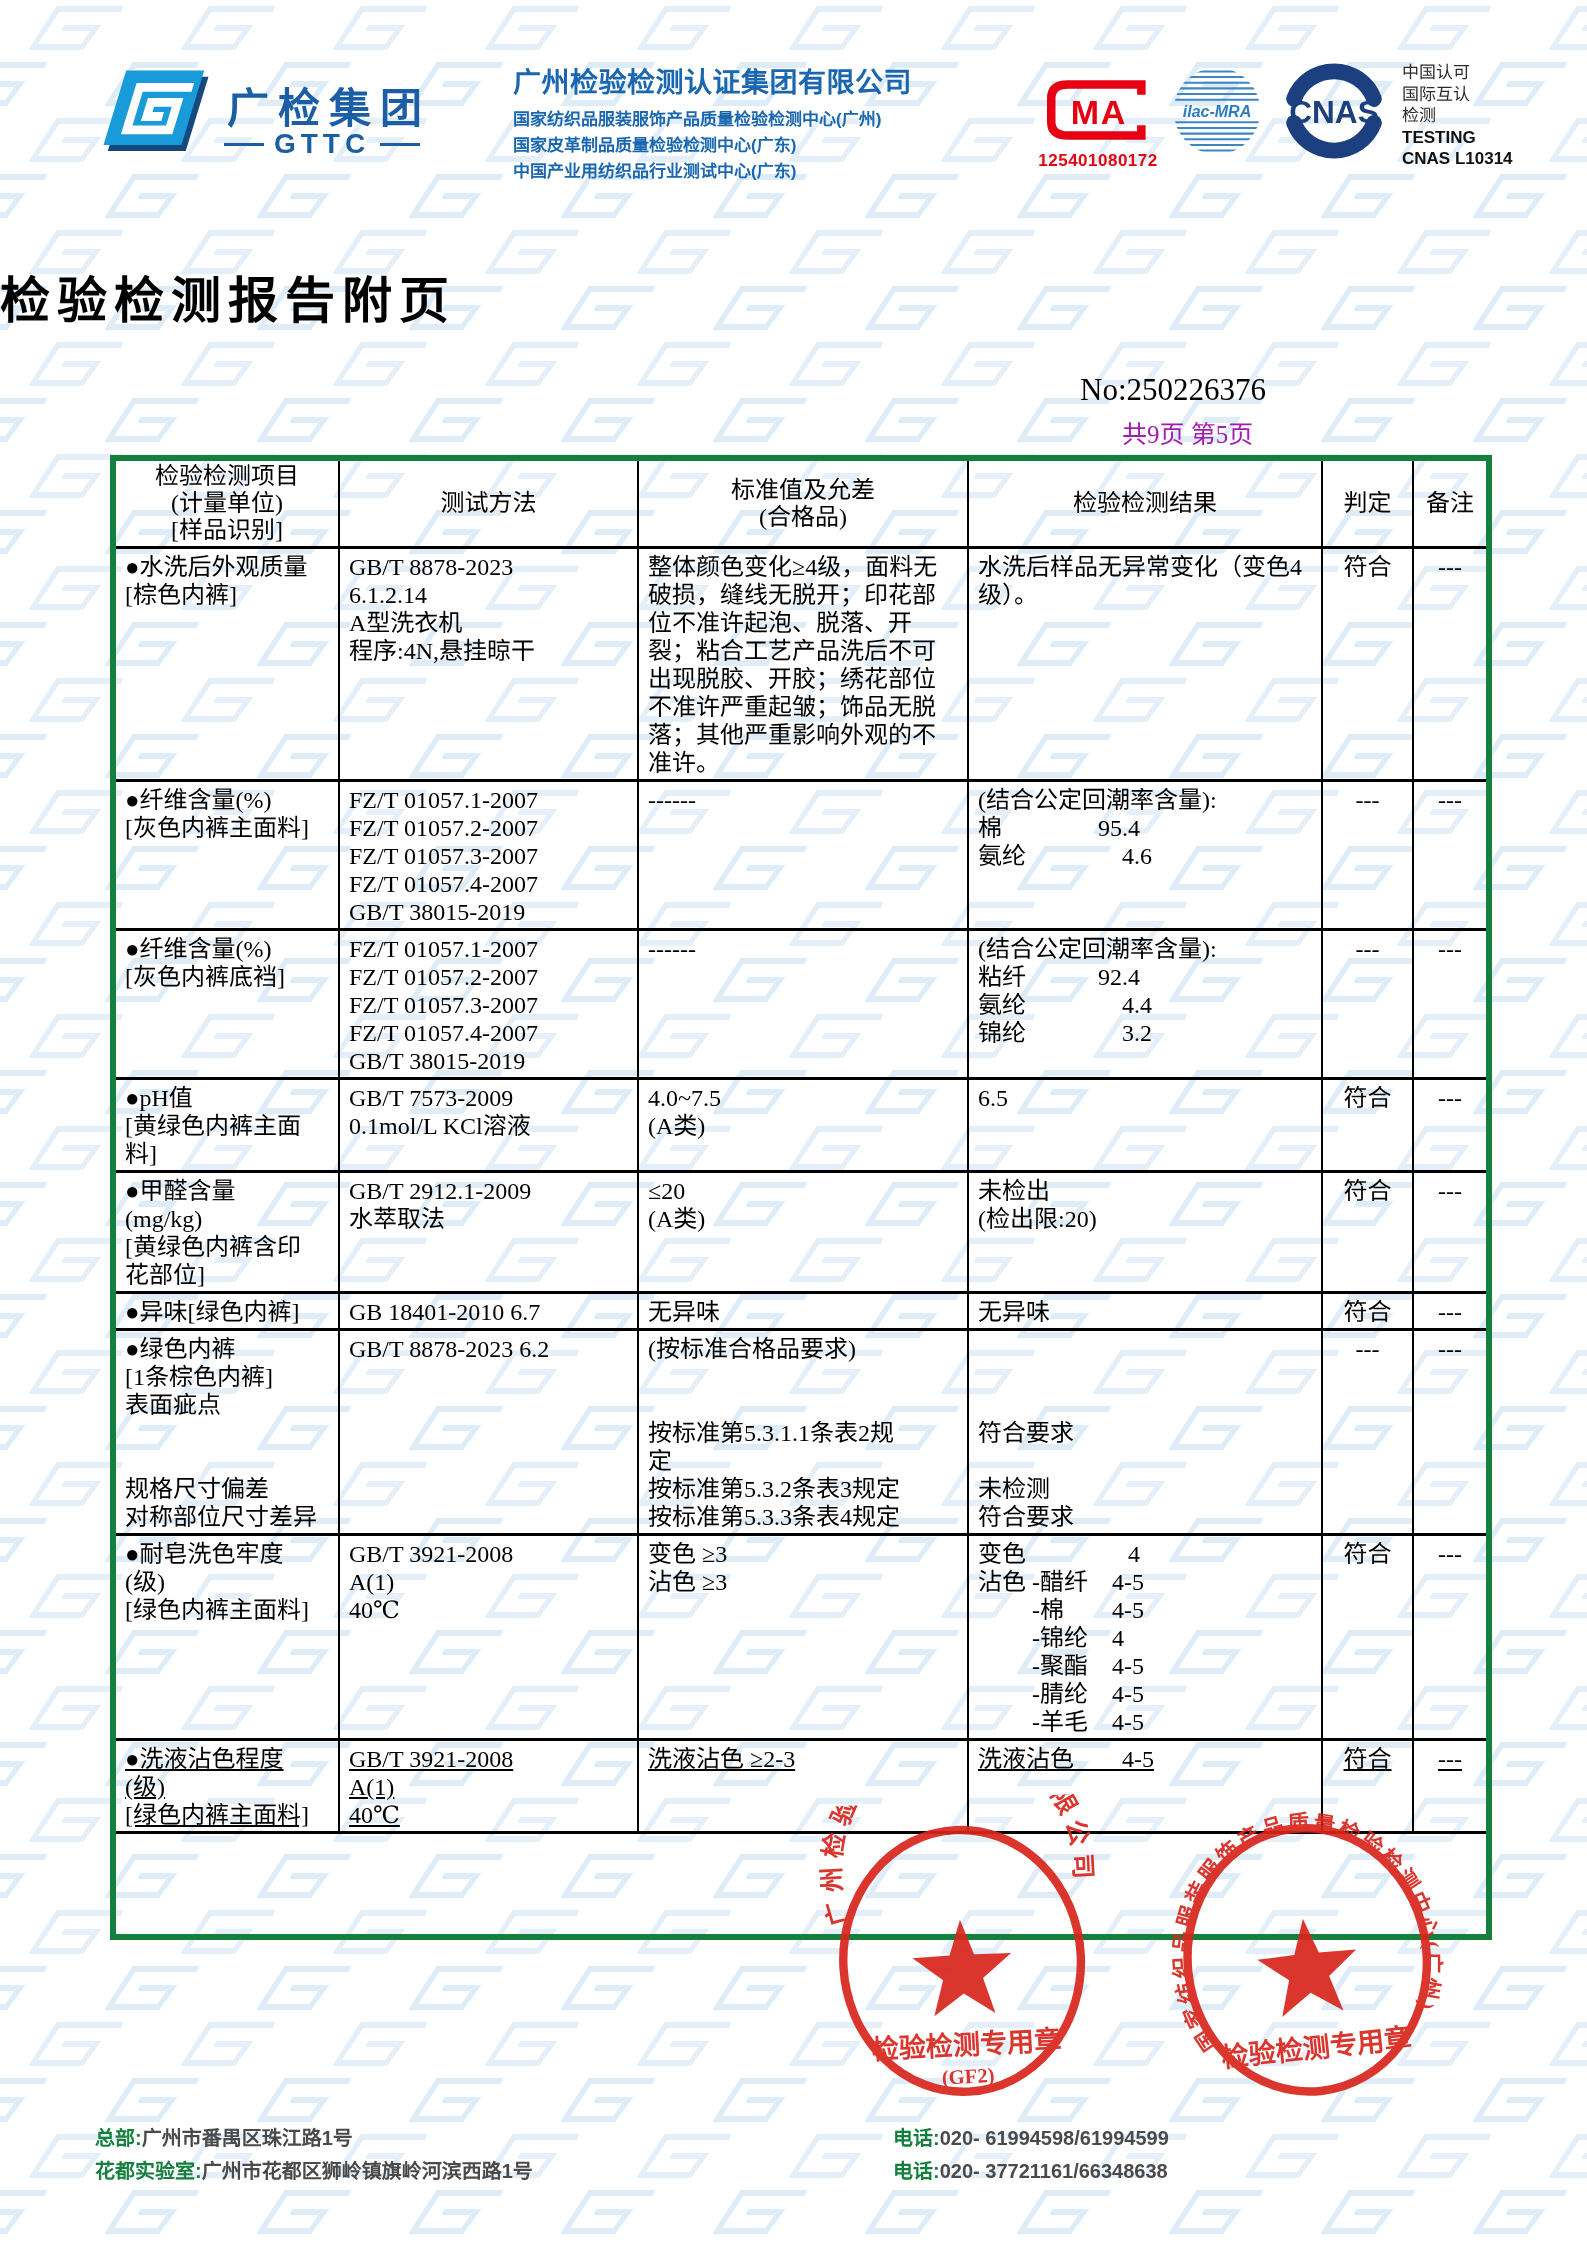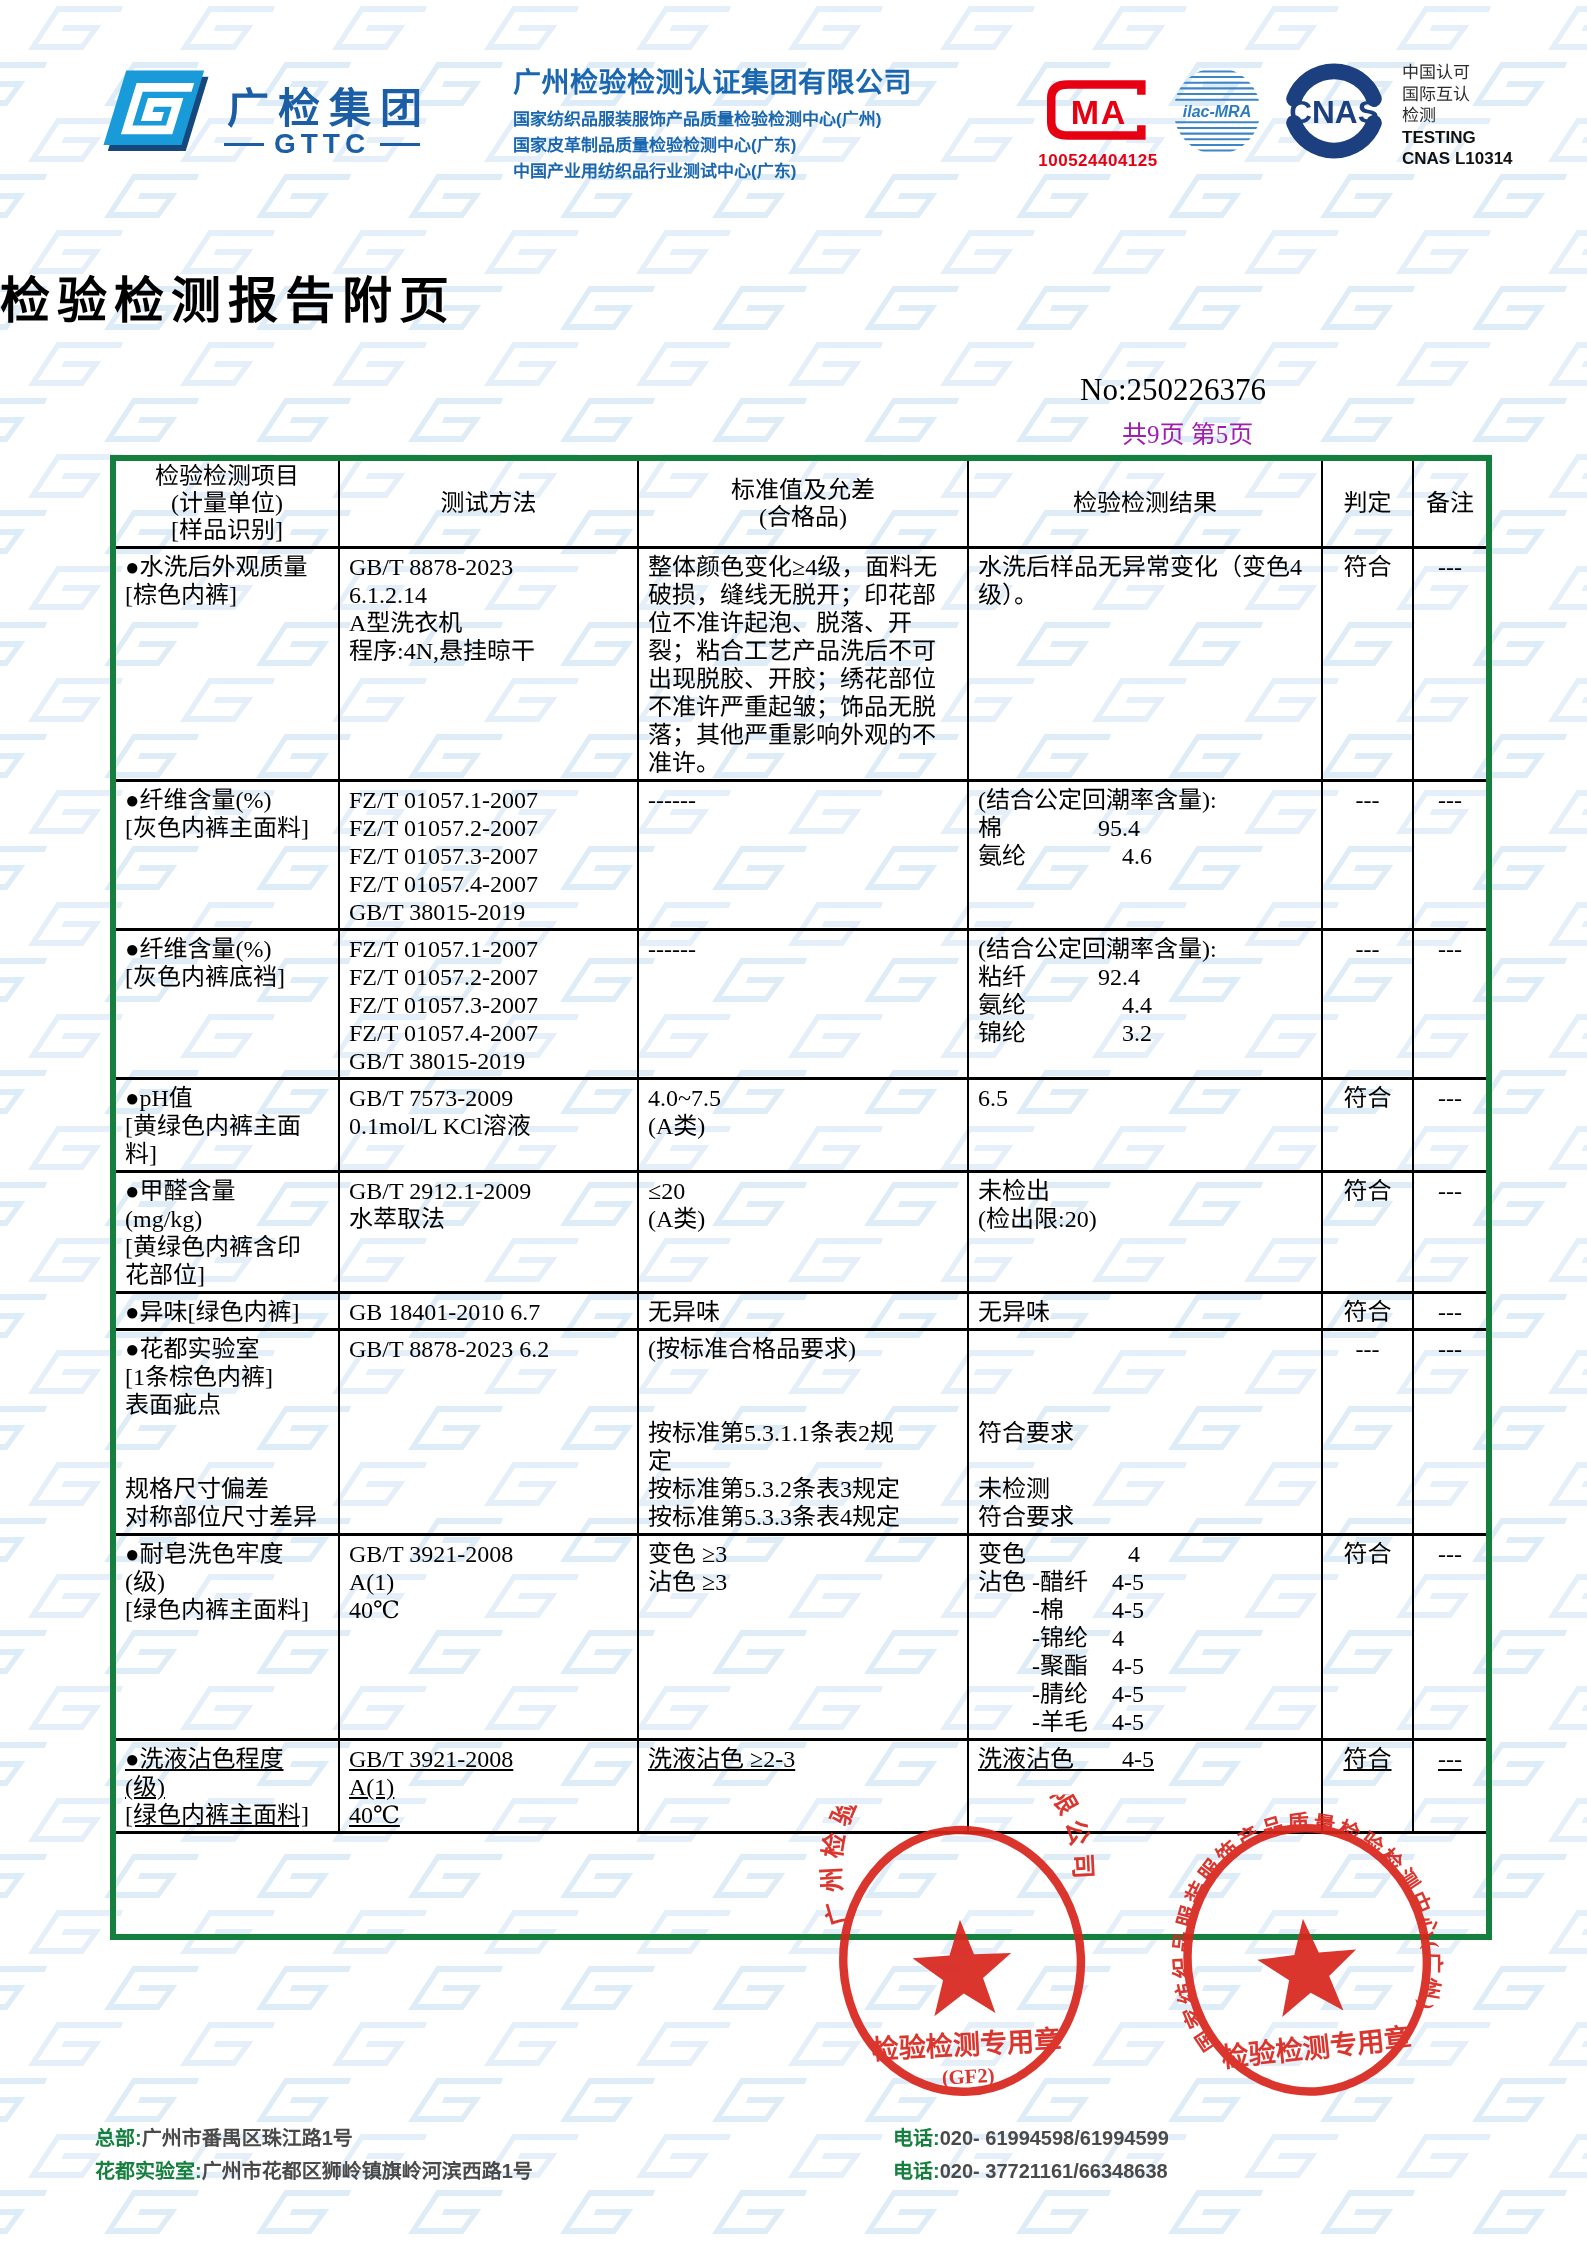--- a/index.html
+++ b/index.html
@@ -120,21 +120,21 @@
         <div>国家皮革制品质量检验检测中心(广东)</div>
         <div>中国产业用纺织品行业测试中心(广东)</div>
       </div>
   </div>
 
   <div class="cma-block layer">
     <svg width="112" height="68" viewBox="0 0 130 80">
       <path d="M 116 22 V 10 H 30 Q 10 10 10 26 V 54 Q 10 70 30 70 H 116 V 58" fill="none" stroke="#e60012" stroke-width="10"></path>
       <text x="66" y="56" text-anchor="middle" font-size="40" font-weight="800" fill="#e60012" font-family="Liberation Sans, sans-serif" letter-spacing="2">MA</text>
     </svg>
-    <div class="cma-number">100524404125</div>
+    <div class="cma-number">125401080172</div>
   </div>
 
   <svg class="ilac-mark layer" width="98" height="98" viewBox="0 0 104 104">
     <defs>
         <clipPath id="ilacclip">
           <circle cx="52" cy="52" r="46"></circle>
         </clipPath>
       </defs>
     <g clip-path="url(#ilacclip)" stroke="#3c86c6" stroke-width="2.2">
       <line x1="2" y1="10" x2="102" y2="10"></line>
@@ -326,21 +326,21 @@
             <div class="ln">无异味</div>
           </td>
           <td class="c4">
             <div class="ln">无异味</div>
           </td>
           <td class="c5">符合</td>
           <td class="c6">---</td>
         </tr>
         <tr style="height: 192px;">
           <td class="c1">
-            <div class="ln">●花都实验室</div>
+            <div class="ln">●绿色内裤</div>
             <div class="ln">[1条棕色内裤]</div>
             <div class="ln">表面疵点</div>
             <div class="ln">&nbsp;</div>
             <div class="ln">&nbsp;</div>
             <div class="ln">规格尺寸偏差</div>
             <div class="ln">对称部位尺寸差异</div>
           </td>
           <td class="c2">
             <div class="ln">GB/T 8878-2023 6.2</div>
           </td>

